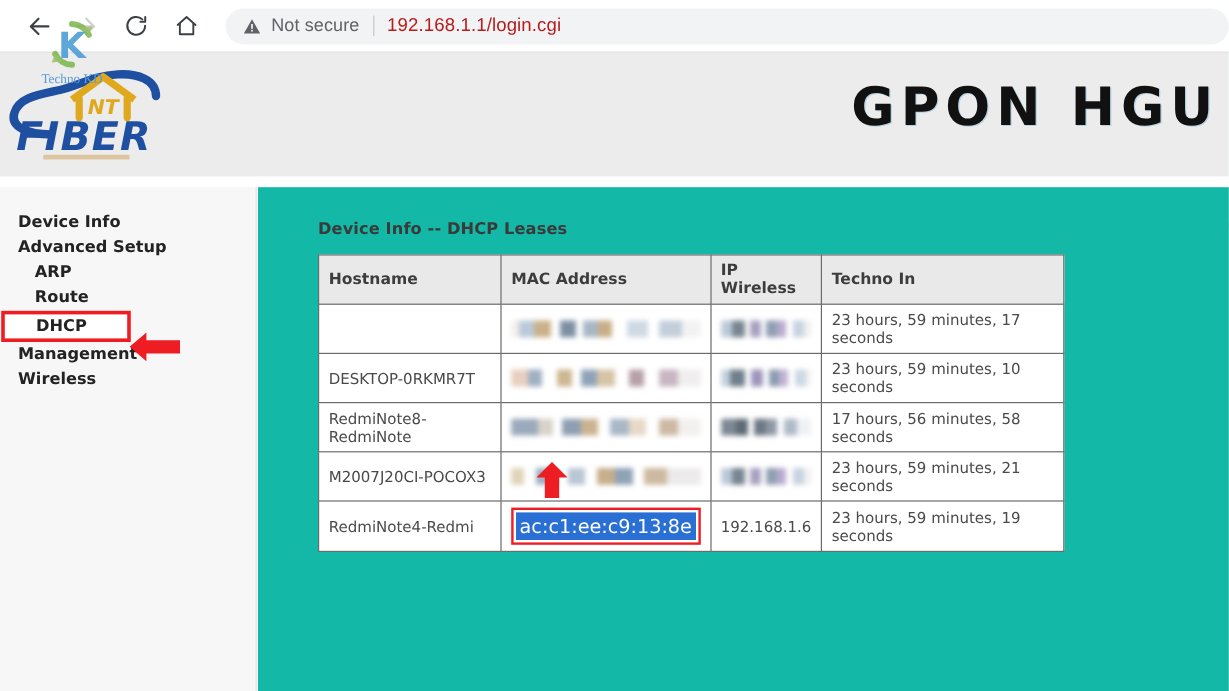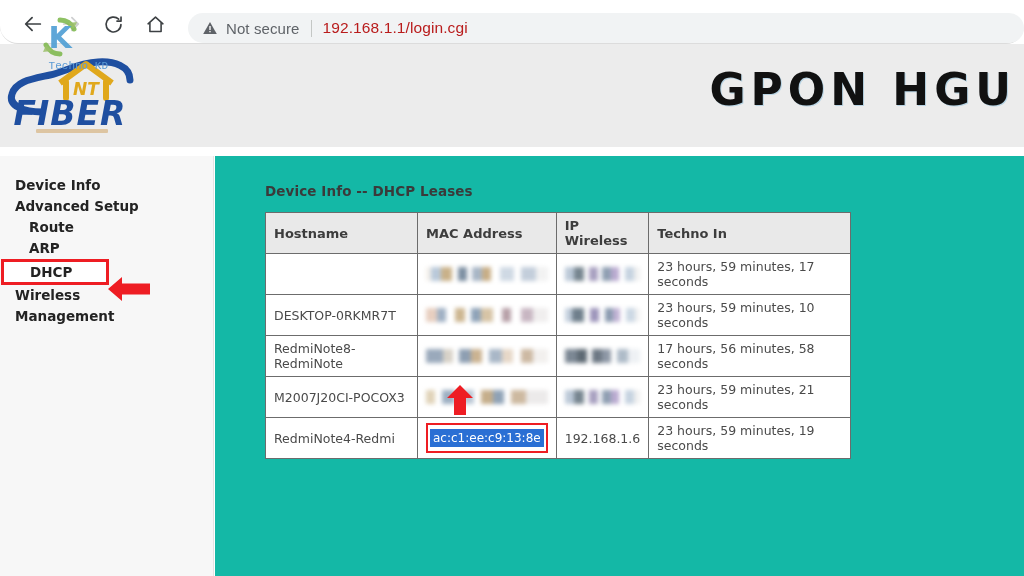--- a/index.html
+++ b/index.html
@@ -9,21 +9,21 @@
     background: #ffffff;
     overflow: hidden;
   }
   #screen { position: relative; width: 1024px; height: 576px; background:#fff; }
 
   
   .browser-bar {
     position: absolute; left:0; top:0; width:1024px; height:44px;
     background:#ffffff;
     border-bottom:1px solid #dcdcdc;
-    display:flex; align-items:flex-end;border-radius:18px;
+    display:flex; align-items:center;
   }
   .nav-btn {
     width:38px; height:38px; display:flex; align-items:center; justify-content:center;
     flex:0 0 auto;
   }
   .nav-btn svg { display:block; }
   .nav-back { margin-left:14px; }
   .nav-fwd { opacity:0.25; }
 
   .omnibox {
@@ -65,22 +65,22 @@
     font-weight:bold; font-size:25px; letter-spacing:2px;
     color:#1d3c66; white-space:nowrap;
   }
 
   
   .watermark {
     position:absolute; left:12px; top:14px; width:96px; height:66px;
     pointer-events:none; z-index:40;
   }
   .wm-text {
-    position:absolute; left:0; top:46px; width:96px; text-align:right;
-    font-size:11px; color:#5b9bd5; font-family:Liberation Mono, monospace;
+    position:absolute; left:0; top:46px; width:96px; text-align:center;
+    font-size:11px; color:#5b9bd5; font-family:Liberation Serif, serif;
   }
 
   
   .content-area {
     position:absolute; left:0; top:156px; width:1024px; height:420px; background:#fff;
   }
   .sidebar {
     position:absolute; left:0; top:0; width:214px; height:420px;
     background:#f7f7f7; border-right:1px solid #e3e3e3;
     padding-top:19px;
@@ -174,21 +174,21 @@
   
   td.mac-selected {
     padding:0; position:relative;
   }
   .mac-hl-box {
     border:2.5px solid #ee1d23; width:100%; height:100%;
     display:flex; align-items:center; padding:2px 2px;
   }
   .mac-hl-text {
     background:#2a6fd4; color:#ffffff;
-    font-family:"DejaVu Sans", sans-serif; font-size:12px;
+    font-family:"DejaVu Sans", sans-serif; font-size:16px;
     padding:2px 3px; white-space:nowrap; width:100%;
   }
   .arrow-mac {
     position:absolute; left:447px; top:385px; width:26px; height:30px; z-index:30;
   }
 </style>
 </head>
 <body>
 
 <div id="screen">
@@ -274,33 +274,33 @@
   <div class="content-area">
 
     <div class="sidebar">
       <div class="menu-row">
         <div class="menu-item">Device Info</div>
       </div>
       <div class="menu-row">
         <div class="menu-item">Advanced Setup</div>
       </div>
       <div class="menu-row">
+        <div class="menu-item sub">ARP</div>
+      </div>
+      <div class="menu-row">
         <div class="menu-item sub">Route</div>
       </div>
       <div class="menu-row">
-        <div class="menu-item sub">ARP</div>
-      </div>
-      <div class="menu-row">
         <div class="menu-item sub selected">DHCP</div>
       </div>
       <div class="menu-row">
+        <div class="menu-item">Management</div>
+      </div>
+      <div class="menu-row">
         <div class="menu-item">Wireless</div>
-      </div>
-      <div class="menu-row">
-        <div class="menu-item">Management</div>
       </div>
     </div>
 
     <div class="main">
       <div class="panel-title">Device Info -- DHCP Leases</div>
 
       <table class="leases">
         <thead>
           <tr>
             <th class="col-host">Hostname</th>

